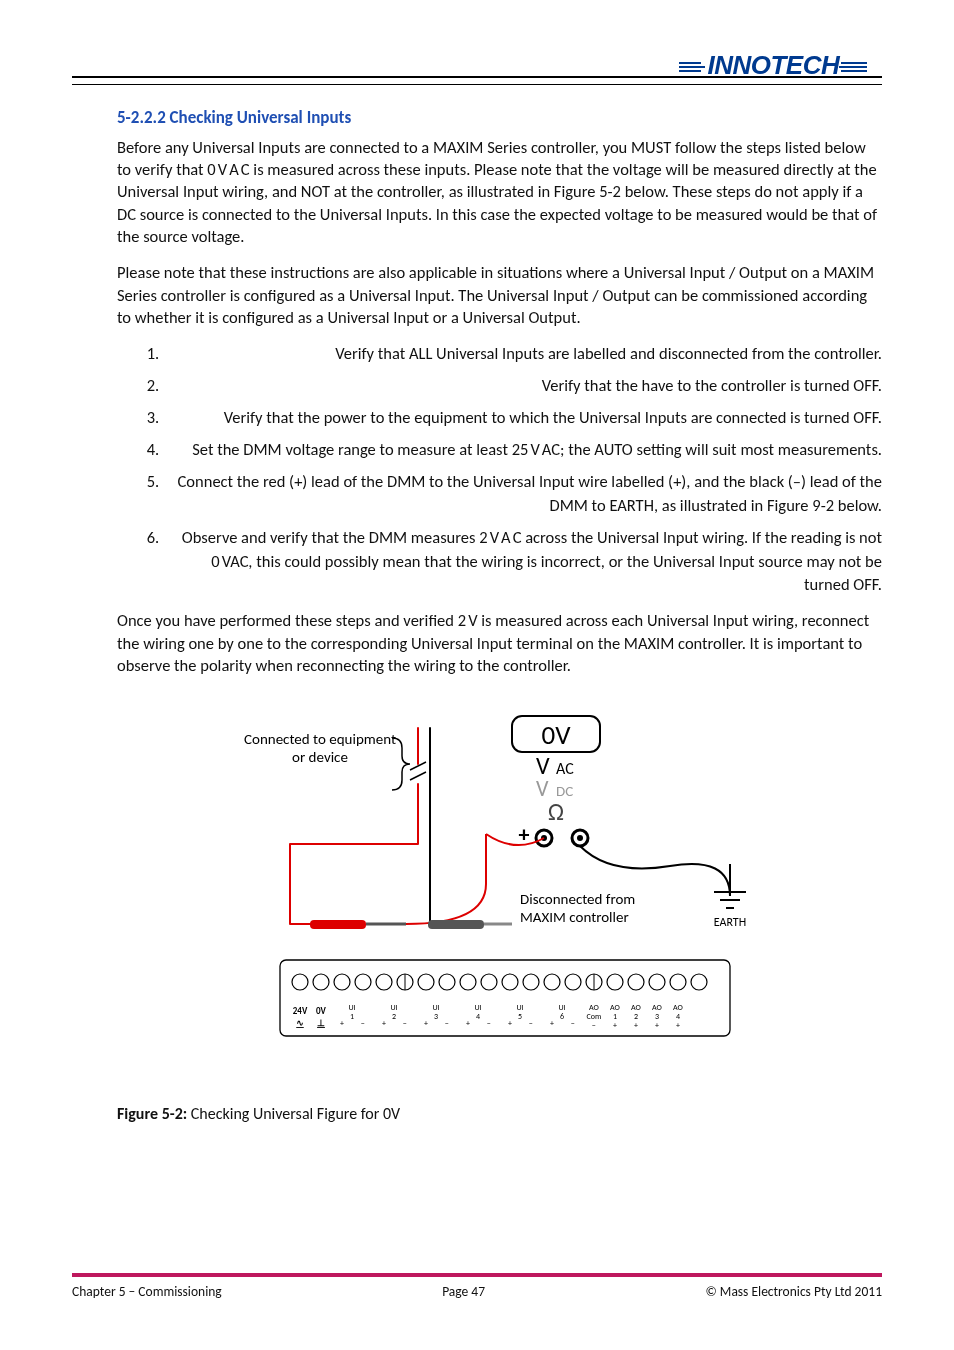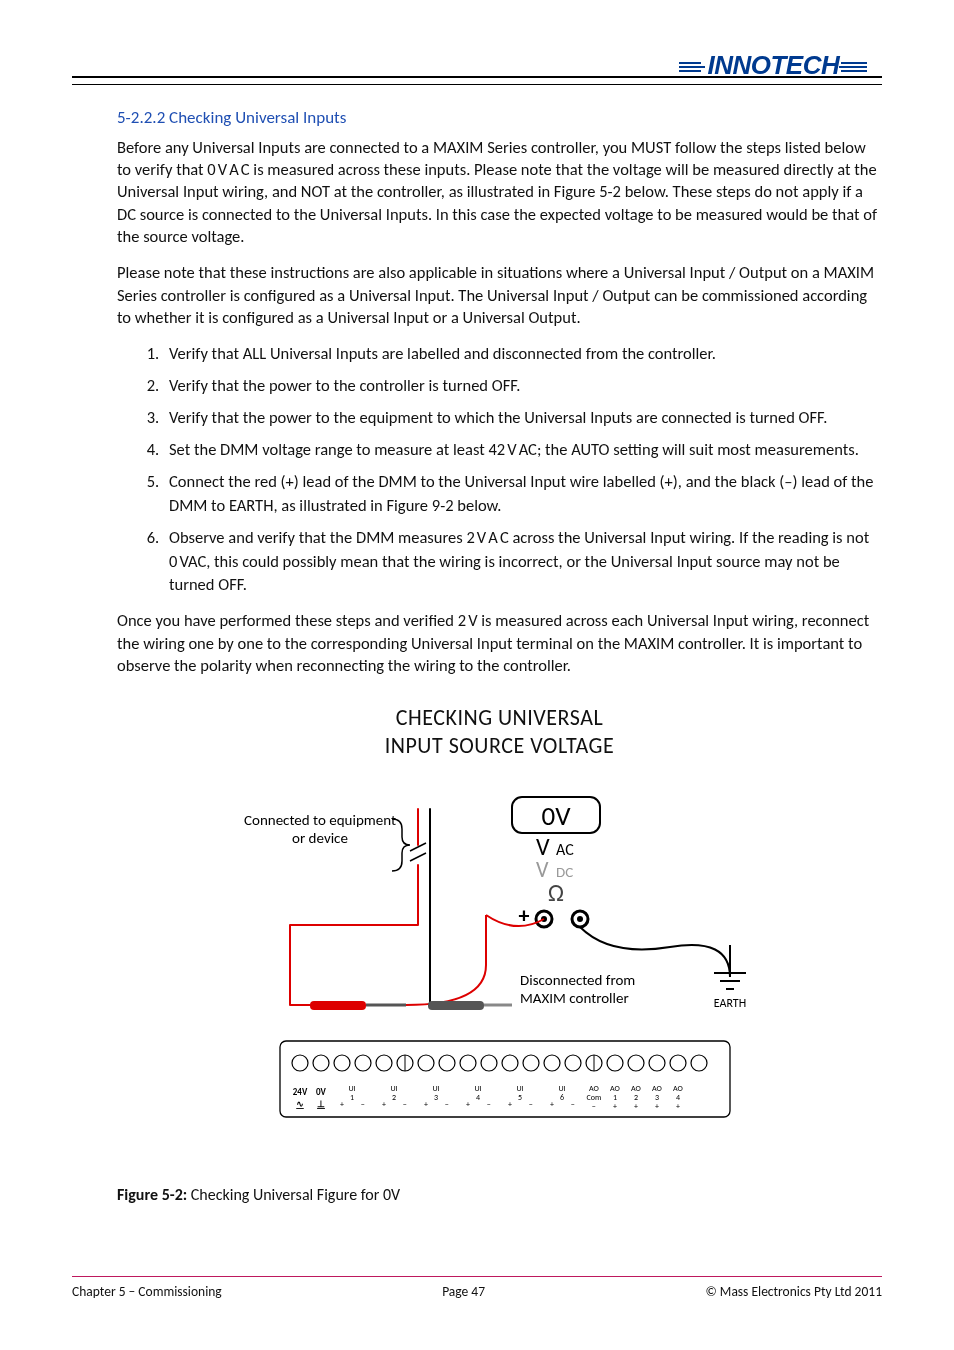--- a/index.html
+++ b/index.html
@@ -46,28 +46,29 @@
     border-bottom: 1px solid #000;
   }
   .content {
     margin-left: 45px;
     margin-top: 22px;
     font-size: 16.5px;
     line-height: 1.35;
   }
   .section-head {
     color: #1f4fb3;
-    font-weight: 400;
+    font-weight: 700;
     font-size: 17px;
     margin-bottom: 6px;
   }
   p { margin: 0 0 14px 0; }
   ol.steps {
     margin: 4px 0 12px 0;
     padding-left: 46px;
+    text-align: right;
   }
   ol.steps li {
     margin-bottom: 8px;
     padding-left: 6px;
     line-height: 1.45;
   }
   .fig-wrap {
     margin-top: 28px;
     text-align: center;
   }
@@ -85,21 +86,21 @@
     font-size: 16px;
   }
   .caption .figlabel {
     font-weight: 700;
   }
   .footer {
     position: absolute;
     left: 72px;
     right: 72px;
     bottom: 50px;
-    border-top: 1px solid #be185d;
+    border-top: 4px solid #be185d;
     padding-top: 6px;
     font-size: 13.5px;
     display: flex;
     justify-content: space-between;
   }
   svg text { font-family: Calibri, Arial, sans-serif; }
 </style>
 </head>
 <body>
 
@@ -121,33 +122,29 @@
 
   <div class="content">
     <div class="section-head">
       <span>5-2.2.2</span>
       <span>Checking Universal Inputs</span>
     </div>
     <p>Before any Universal Inputs are connected to a MAXIM Series controller, you MUST follow the steps listed below to verify that 0 V A C  is measured across these inputs.  Please note that the voltage will be measured directly at the Universal Input wiring, and NOT at the controller, as illustrated in Figure 5-2 below.  These steps do not apply if a DC source is connected to the Universal Inputs.  In this case the expected voltage to be measured would be that of the source voltage.</p>
     <p>Please note that these instructions are also applicable in situations where a Universal Input / Output on a MAXIM Series controller is configured as a Universal Input.  The Universal Input / Output can be commissioned according to whether it is configured as a Universal Input or a Universal Output.</p>
     <ol class="steps">
       <li>Verify that ALL Universal Inputs are labelled and disconnected from the controller.</li>
-      <li>Verify that the power to the controller is turned OFF.</li>
+      <li>Verify that the have to the controller is turned OFF.</li>
       <li>Verify that the power to the equipment to which the Universal Inputs are connected is turned OFF.</li>
-      <li>Set the DMM voltage range to measure at least 42 V AC; the AUTO setting will suit most measurements.</li>
+      <li>Set the DMM voltage range to measure at least 25 V AC; the AUTO setting will suit most measurements.</li>
       <li>Connect the red (+) lead of the DMM to the Universal Input wire labelled (+), and the black (–) lead of the DMM to EARTH, as illustrated in Figure 9-2 below.</li>
       <li>Observe and verify that the DMM measures 2 V A C  across the Universal Input wiring.  If the reading is not 0 VAC, this could possibly mean that the wiring is incorrect, or the Universal Input source may not be turned OFF.</li>
     </ol>
     <p>Once you have performed these steps and verified 2 V is measured across each Universal Input wiring, reconnect the wiring one by one to the corresponding Universal Input terminal on the MAXIM controller.  It is important to observe the polarity when reconnecting the wiring to the controller.</p>
 
     <div class="fig-wrap">
-      <div class="fig-title">
-        <span>CHECKING UNIVERSAL</span><br>
-        <span>INPUT SOURCE VOLTAGE</span>
-      </div>
 
       <svg width="560" height="380" viewBox="0 0 560 380">
 
         <text x="100" y="40" font-size="15" text-anchor="middle">Connected to equipment</text>
         <text x="100" y="58" font-size="15" text-anchor="middle">or device</text>
         <path d="M172 34 q10 0 10 10 v8 q0 8 8 8 q-8 0 -8 8 v8 q0 10 -10 10" stroke="#000" fill="none" stroke-width="1.5"></path>
 
         <path d="M198 24 v36" stroke="#d00" stroke-width="2" fill="none" stroke-linecap="round"></path>
 
         <path d="M190 66 l16 -8 M190 76 l16 -8" stroke="#000" stroke-width="1.5"></path>

